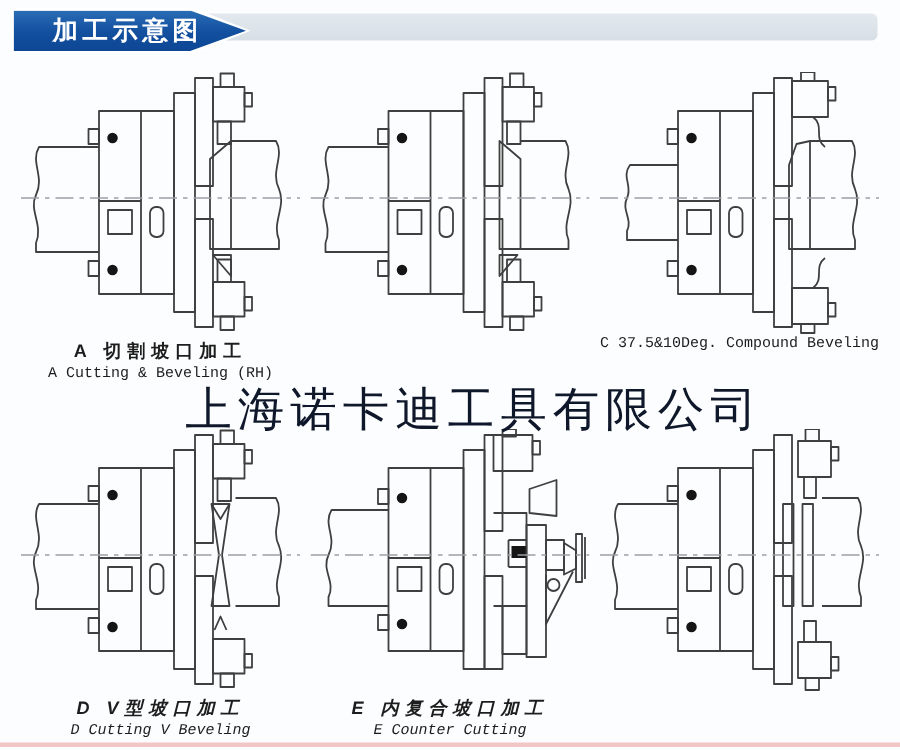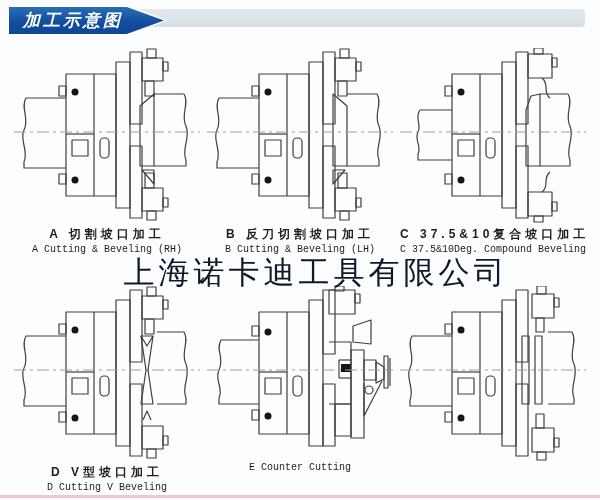--- a/index.html
+++ b/index.html
@@ -17,27 +17,27 @@
     background:#fff;
     clip-path:polygon(0 0,76% 0,100% 50%,76% 100%,0 100%);
   }
   .banner-inner{
     position:absolute;top:2px;left:2px;right:3px;bottom:2px;
     background:linear-gradient(#2a6cb5 0%,#124f9e 55%,#0d4694 100%);
     clip-path:polygon(0 0,76% 0,100% 50%,76% 100%,0 100%);
     display:flex;align-items:center;
   }
   .banner-title{
-    color:#fff;font-size:17px;font-weight:bold;font-style:italic;
-    letter-spacing:3px;padding-left:14px;white-space:nowrap;
+    color:#fff;font-size:17px;font-weight:bold;
+    letter-spacing:3px;padding-left:26px;white-space:nowrap;
   }
   
   .row{position:absolute;left:14px;width:572px;display:flex;justify-content:space-between;}
   .row1{top:48px;}
-  .row2{top:286px;}
+  .row2{top:286px;font-style:italic;}
   figure{width:186px;margin:0;text-align:center;}
   figure svg{display:block;margin:0 auto;}
   .cap-cn{font-size:12px;font-weight:bold;letter-spacing:4px;color:#1d1d1d;margin-top:3px;white-space:nowrap;}
   .cap-en{font-size:10px;font-family:"Liberation Mono",monospace;color:#1d1d1d;margin-top:1px;white-space:nowrap;}
   
   .watermark{
     position:absolute;top:252px;left:16px;width:100%;text-align:center;
     font-size:31px;color:#0f172a;letter-spacing:4px;z-index:9;
     pointer-events:none;white-space:nowrap;
   }
@@ -132,24 +132,20 @@
         <rect class="ln" x="116" y="98" width="12" height="72"></rect>
         <rect class="ln" x="128" y="140" width="21" height="23"></rect>
         <rect class="ln" x="133" y="163" width="9" height="9"></rect>
         <rect class="ln" x="149" y="150" width="5" height="9"></rect>
         <rect class="ln" x="131" y="125" width="9" height="15"></rect>
         <path class="ln" d="M140 46 H170 C176 56 166 66 172 78 C177 90 167 100 172 112 L172 118 H140"></path>
         <polygon class="ln" points="126,46 140,58 140,118 126,118" fill="url(#hB)"></polygon>
         <polygon class="ln" points="126,122 138,122 126,136" fill="url(#hB)"></polygon>
         <line class="cl" x1="0" y1="84" x2="186" y2="84"></line>
       </svg>
-      <figcaption>
-        <div class="cap-cn">B 反刀切割坡口加工</div>
-        <div class="cap-en">B Cutting &amp; Beveling (LH)</div>
-      </figcaption>
     </figure>
 
     <figure>
       <svg width="186" height="175" viewBox="0 0 186 175">
         <defs>
             <pattern id="hC" width="5" height="5" patternUnits="userSpaceOnUse" patternTransform="rotate(45)">
           <rect width="5" height="5" fill="#fff"></rect>
               <line x1="0" y1="0" x2="0" y2="5" stroke="#555" stroke-width="1.4"></line>
         </pattern>
           </defs>
@@ -172,21 +168,20 @@
         <rect class="ln" x="116" y="98" width="12" height="72"></rect>
         <rect class="ln" x="128" y="144" width="24" height="24"></rect>
         <rect class="ln" x="134" y="168" width="9" height="6"></rect>
         <rect class="ln" x="152" y="154" width="5" height="9"></rect>
         <path class="ln" d="M142 144 C150 138 142 130 150 124"></path>
         <path class="ln" d="M140 46 H168 C174 56 164 66 170 78 C175 90 165 100 170 112 L170 118 H140"></path>
         <polygon class="ln" points="126,62 131,48 140,46 140,118 126,118" fill="url(#hC)"></polygon>
         <line class="cl" x1="0" y1="84" x2="186" y2="84"></line>
       </svg>
       <figcaption>
-        <div class="cap-cn">C 37.5&amp;10复合坡口加工</div>
         <div class="cap-en">C 37.5&amp;10Deg. Compound Beveling</div>
       </figcaption>
     </figure>
   </div>
 
   <div class="row row2">
 
     <figure>
       <svg width="186" height="175" viewBox="0 0 186 175">
         <defs>
@@ -256,20 +251,21 @@
         <polygon class="ln" points="169,76 177,81 177,93 169,97"></polygon>
         <rect class="ln" x="177" y="70" width="4" height="32"></rect>
         <line class="ln" x1="183" y1="72" x2="183" y2="100"></line>
         <path class="ln" d="M157 97 L157 130 L175 95"></path>
         <circle class="ln" cx="162" cy="104" r="4"></circle>
         <rect class="ln" x="116" y="98" width="12" height="62"></rect>
         <rect class="ln" x="128" y="118" width="16" height="32"></rect>
         <line class="cl" x1="0" y1="84" x2="186" y2="84"></line>
       </svg>
       <figcaption>
+        <div class="cap-cn">E 内复合坡口加工</div>
         <div class="cap-en">E Counter Cutting</div>
       </figcaption>
     </figure>
 
     <figure>
       <svg width="186" height="175" viewBox="0 0 186 175">
         <path class="ln" d="M52 50 H12 C6 60 16 70 10 82 C5 92 15 102 10 114 L10 120 H52"></path>
         <rect class="ln" x="52" y="26" width="50" height="122"></rect>
         <line class="ln" x1="80" y1="26" x2="80" y2="148"></line>
         <line class="ln" x1="52" y1="86" x2="80" y2="86"></line>

